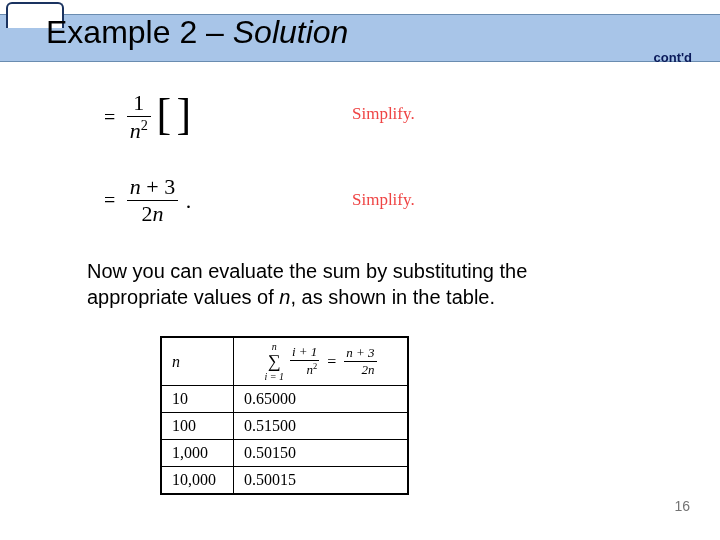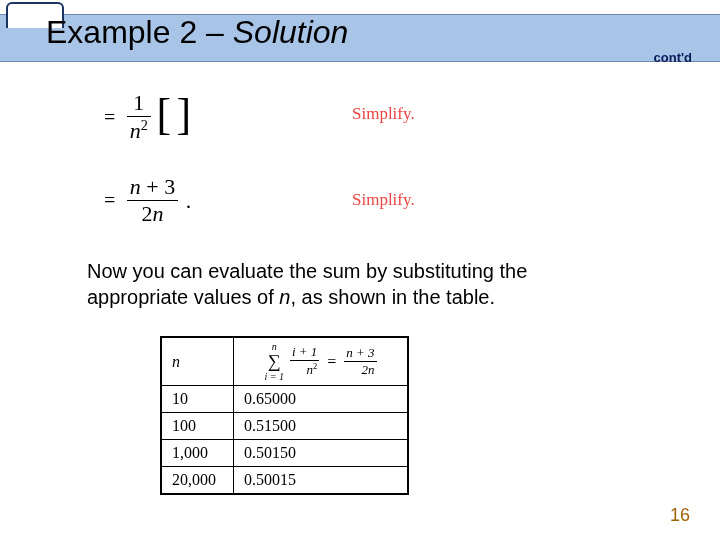--- a/index.html
+++ b/index.html
@@ -101,24 +101,24 @@
   .table-wrap td.valcol { text-align: left; }
   .hdr-sum .sigma { font-size: 18px; }
   .hdr-sum .lim { font-size: 10px; display:block; line-height: 0.9; font-style: italic; }
   .hdr-sum .frac { display:inline-block; vertical-align: middle; text-align:right; font-style: italic; }
   .hdr-sum .frac .num { display:block; font-size: 13px; padding: 0 2px; }
   .hdr-sum .frac .den { display:block; border-top:1px solid #000; font-size: 13px; padding: 0 2px; }
   .hdr-sum .sigwrap { display:inline-block; vertical-align: middle; text-align:center; margin-right:2px; }
   .hdr-sum .eqs { display:inline-block; vertical-align: middle; margin: 0 4px; }
   .page-num {
     position: absolute;
-    bottom: 14px;
+    bottom: 26px;
     right: 30px;
-    font-size: 18px;
-    color: #a16207;
+    font-size: 14px;
+    color: #737373;
   }
 </style>
 </head>
 <body>
 
 <div class="title-bar"></div>
 <div class="title-tab"></div>
 <div class="title-text">
   <span>Example 2 – </span><span class="sol">Solution</span>
 </div>
@@ -178,20 +178,20 @@
         </tr>
     <tr>
           <td>100</td>
           <td class="valcol">0.51500</td>
         </tr>
     <tr>
           <td>1,000</td>
           <td class="valcol">0.50150</td>
         </tr>
     <tr>
-          <td>20,000</td>
+          <td>10,000</td>
           <td class="valcol">0.50015</td>
         </tr>
   </tbody>
     </table>
 </div>
 
 <div class="page-num">16</div>
 
 </body></html>

